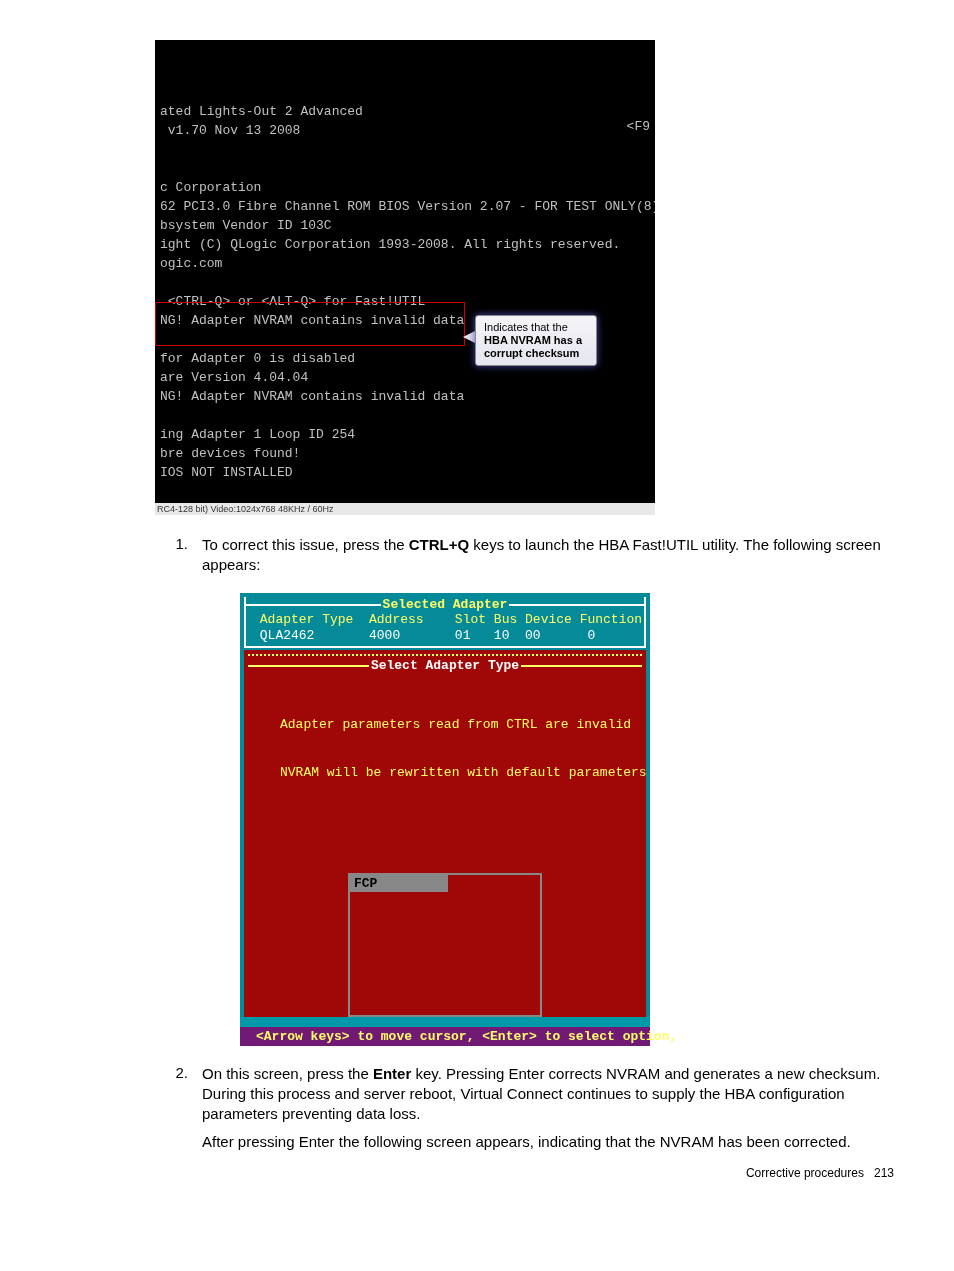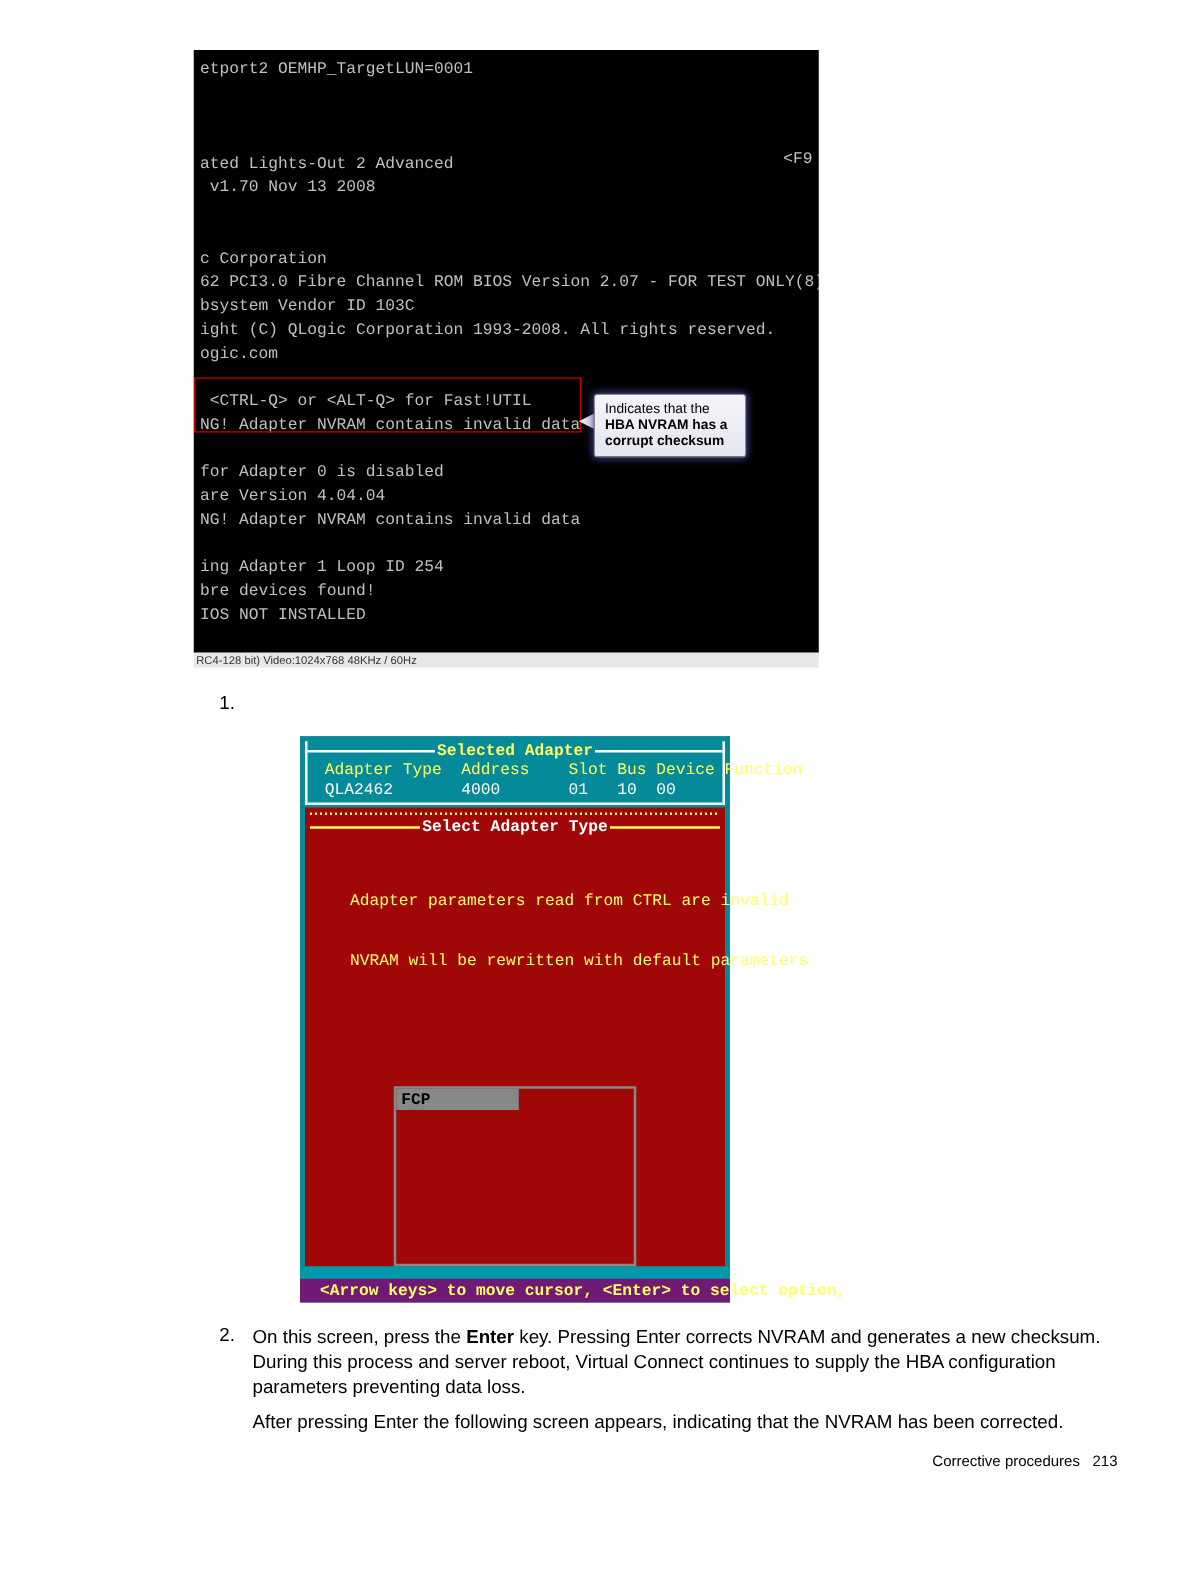--- a/index.html
+++ b/index.html
@@ -97,21 +97,21 @@
     font-size: 15px;
     line-height: 20px;
     font-family: 'Futura', 'Century Gothic', Arial, sans-serif;
     padding-right: 10px;
   }
   .li-body b { font-weight: bold; }
   .fig2-wrap {
     margin: 18px 0 18px 190px;
   }
   .fig2 {
-    width: 344px;
+    width: 410px;
     font-family: "Lucida Console", "Courier New", monospace;
     font-size: 13px;
     background: #0099aa;
     position: relative;
   }
   .teal-panel {
     background: #058a99;
     padding: 4px 4px 2px 4px;
   }
   .panel-frame {
@@ -179,21 +179,20 @@
     margin-top: 8px;
   }
 </style>
 </head>
 <body>
 
 <div class="page">
 
   <div class="fig1-wrap">
     <div class="fig1">
-      <div class="line">etport2 OEMHP_TargetLUN=0001</div>
       <div class="line"> </div>
       <div class="line"> </div>
       <div class="line"> </div>
       <div class="line">ated Lights-Out 2 Advanced</div>
       <div class="line"> v1.70 Nov 13 2008</div>
       <div class="line"> </div>
       <div class="line"> </div>
       <div class="line">c Corporation</div>
       <div class="line">62 PCI3.0 Fibre Channel ROM BIOS Version 2.07 - FOR TEST ONLY(8)</div>
       <div class="line">bsystem Vendor ID 103C</div>
@@ -224,20 +223,23 @@
     </div>
     <div class="statusbar">
       <span>RC4-128 bit)  Video:1024x768  48KHz / 60Hz</span>
       <span></span>
     </div>
   </div>
 
   <div class="ol">
     <div class="li">
       <div class="li-num">1.</div>
+      <div class="li-body">
+        <span>To correct this issue, press the </span><b>CTRL+Q</b><span> keys to launch the HBA Fast!UTIL utility. The following screen appears:</span>
+      </div>
     </div>
   </div>
 
   <div class="fig2-wrap">
     <div class="fig2">
       <div class="teal-panel">
         <div class="panel-frame">
           <div class="panel-title-row">
             <div class="hline"></div>
             <div class="panel-title">Selected Adapter</div>

